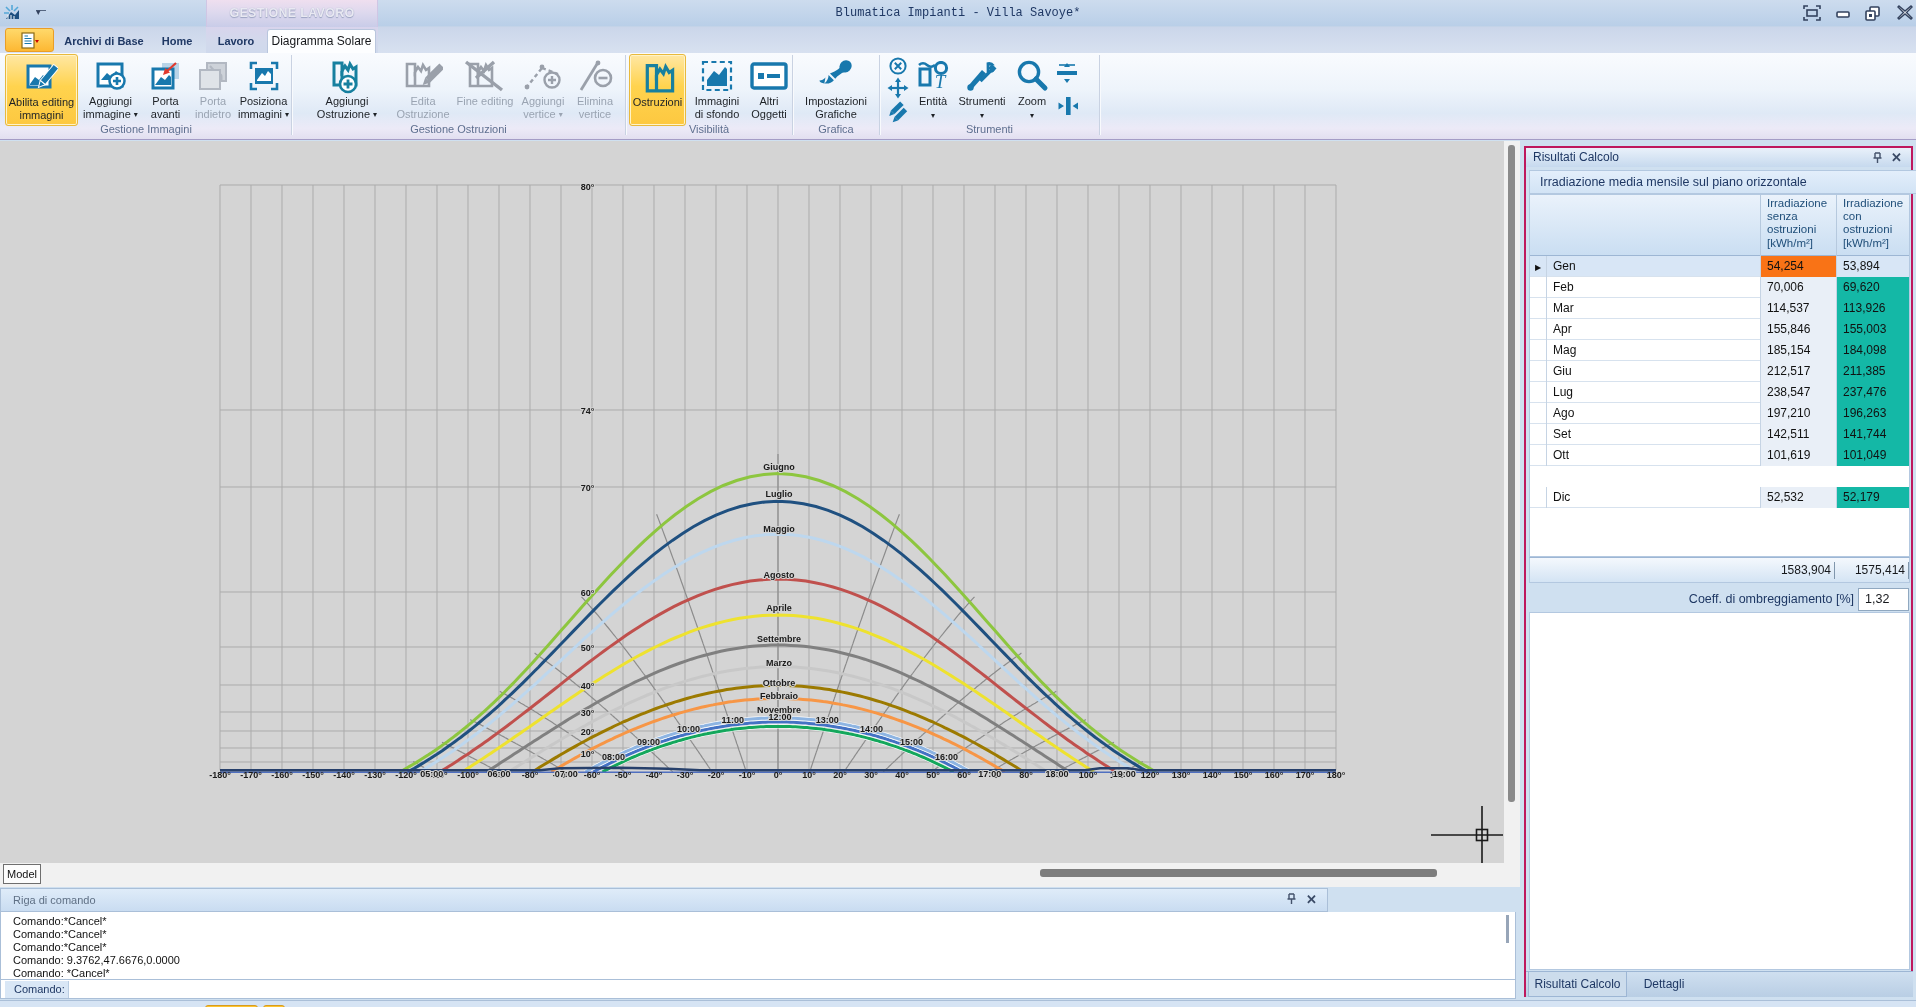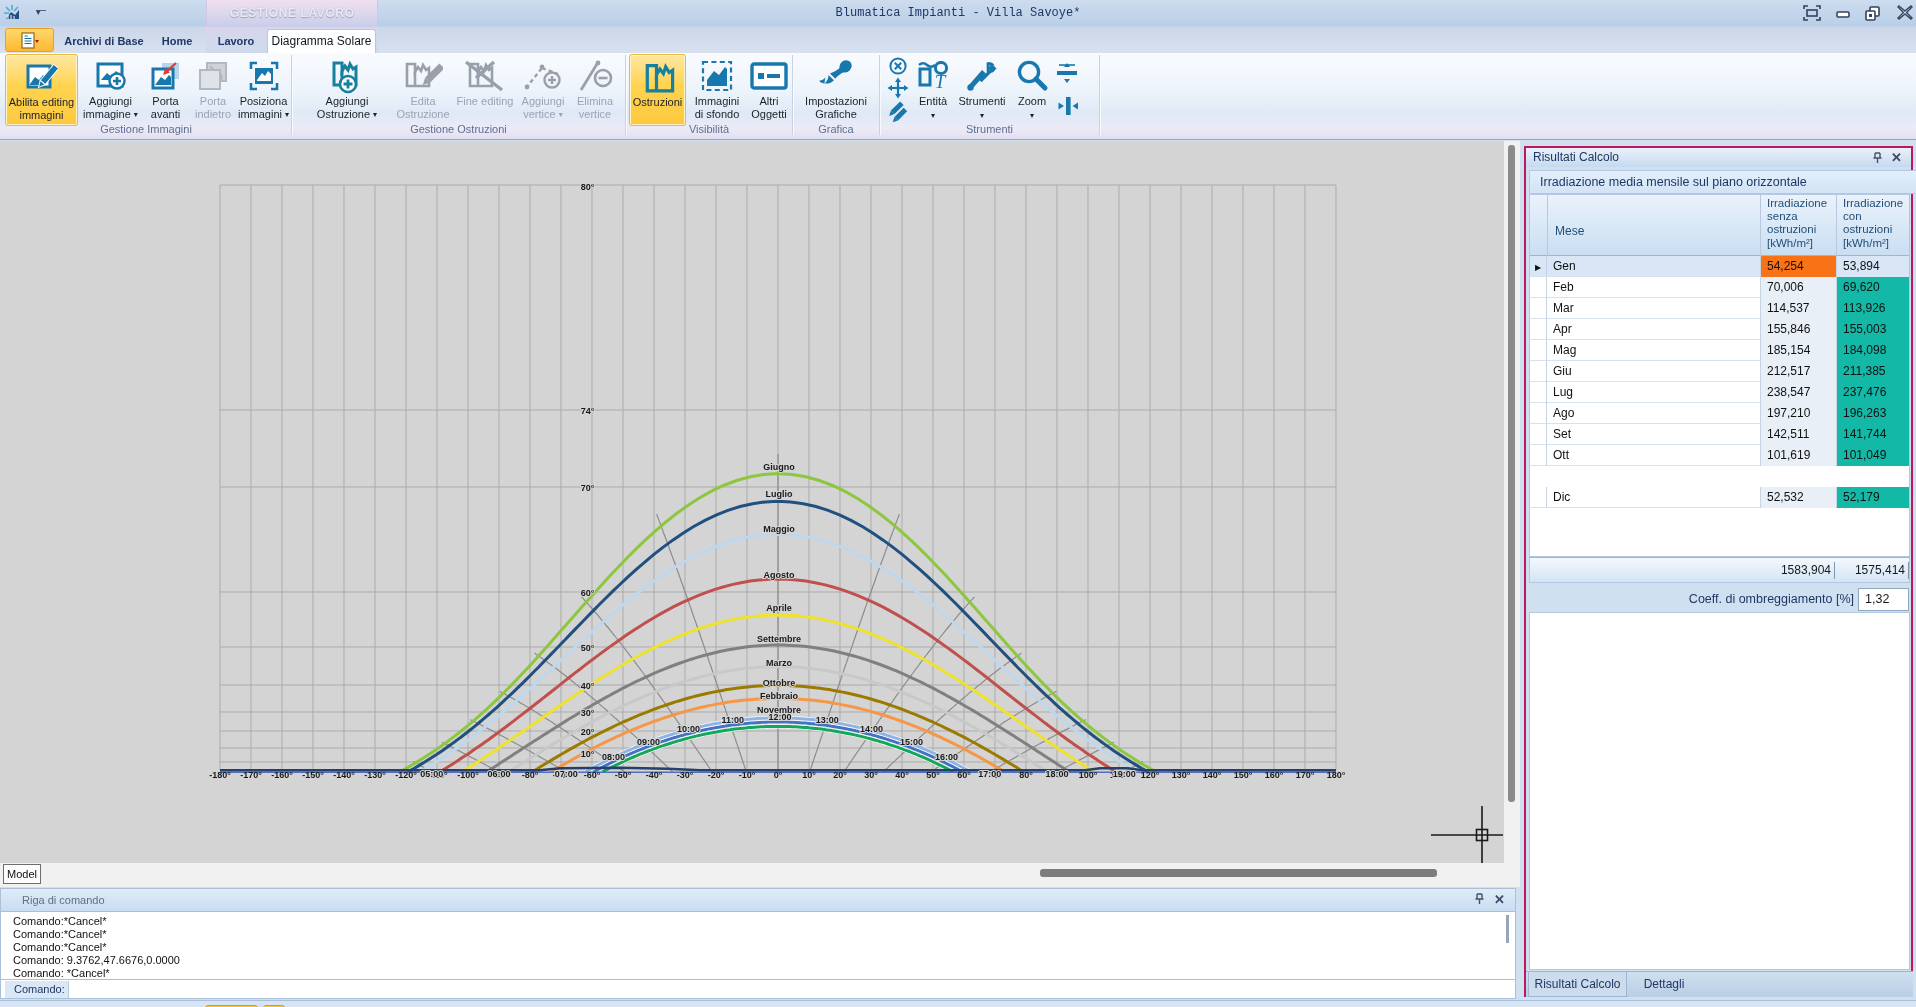--- a/index.html
+++ b/index.html
@@ -56,23 +56,23 @@
   background:#fcfcfc; border:1px solid #6e6e6e; font-size:11px; text-align:center;
   line-height:19px; color:#111; }
 #hthumb { position:absolute; left:1040px; top:869px; width:397px; height:8px;
   background:#7d7d7d; border-radius:3px; }
 #vtrack { position:absolute; left:1504px; top:141px; width:16px; height:722px;
   background:#f1f1f1; }
 #vthumb { position:absolute; left:1508px; top:145px; width:7px; height:657px;
   background:#8a8a8a; border-radius:3px; }
 
 
-#cmdhdr { position:absolute; left:0; top:888px; width:1516px; height:24px;
+#cmdhdr { position:absolute; left:0; top:888px; width:1328px; height:24px;
   background:linear-gradient(#dfecf9,#c9dcf1); border:1px solid #aabfd8;
-  font-size:11px; color:#5f7085; line-height:22px; padding-left:21px; }
+  font-size:11px; color:#5f7085; line-height:22px; padding-left:12px; }
 #cmdhist { position:absolute; left:0; top:912px; width:1516px; height:67px;
   background:#fff; border-left:1px solid #aabfd8; border-right:1px solid #aabfd8;
   font-size:11px; color:#111; line-height:13px; padding:3px 0 0 12px; overflow:hidden; }
 #cmdrow { position:absolute; left:0; top:979px; width:1516px; height:20px;
   background:#fff; border:1px solid #aabfd8; }
 #cmdlbl { position:absolute; left:4px; top:1px; width:64px; height:17px;
   background:#d9e7f6; font-size:11px; color:#1f3864; line-height:17px;
   padding-left:9px; border-right:1px solid #b9cde2; }
 #botstrip { position:absolute; left:0; top:1000px; width:1916px; height:7px;
   background:#d6e4f4; border-top:1px solid #aabfd8; }
@@ -545,23 +545,20 @@
     <svg width="11" height="12" viewBox="0 0 11 12" style="position:absolute;right:28px;top:4px;">
           <g stroke="#44526b" stroke-width="1.4" fill="none">
             <path d="M3 1 H8 M3 1 V6 M8 1 V6 M1.5 6 H9.5 M5.5 6 V11"></path>
           </g>
         </svg>
     <span style="position:absolute;right:9px;top:1px;color:#3a4a66;font-weight:bold;font-size:13px;line-height:18px;">✕</span>
   </div>
   <div id="rpcap">Irradiazione media mensile sul piano orizzontale</div>
   <div id="rptable">
     <div id="thead">
-      <div class="hc" style="left:17px;width:213px;">
-            <div style="position:absolute;left:7px;top:29px;">Mese</div>
-          </div>
       <div class="hc" style="left:230px;width:76px;">
             <div style="position:absolute;left:6px;top:2px;line-height:13.2px;font-size:11.5px;">Irradiazione<br>senza<br>ostruzioni<br>[kWh/m²]</div>
           </div>
       <div class="hc" style="left:306px;width:73px;">
             <div style="position:absolute;left:6px;top:2px;line-height:13.2px;font-size:11.5px;">Irradiazione<br>con<br>ostruzioni<br>[kWh/m²]</div>
           </div>
     </div>
     <div class="trow" style="top:61px;background:#d8e6f6;">
           <div class="c0"><span style="font-size:8px;color:#111;">▶</span></div>
           <div class="c1">Gen</div>

